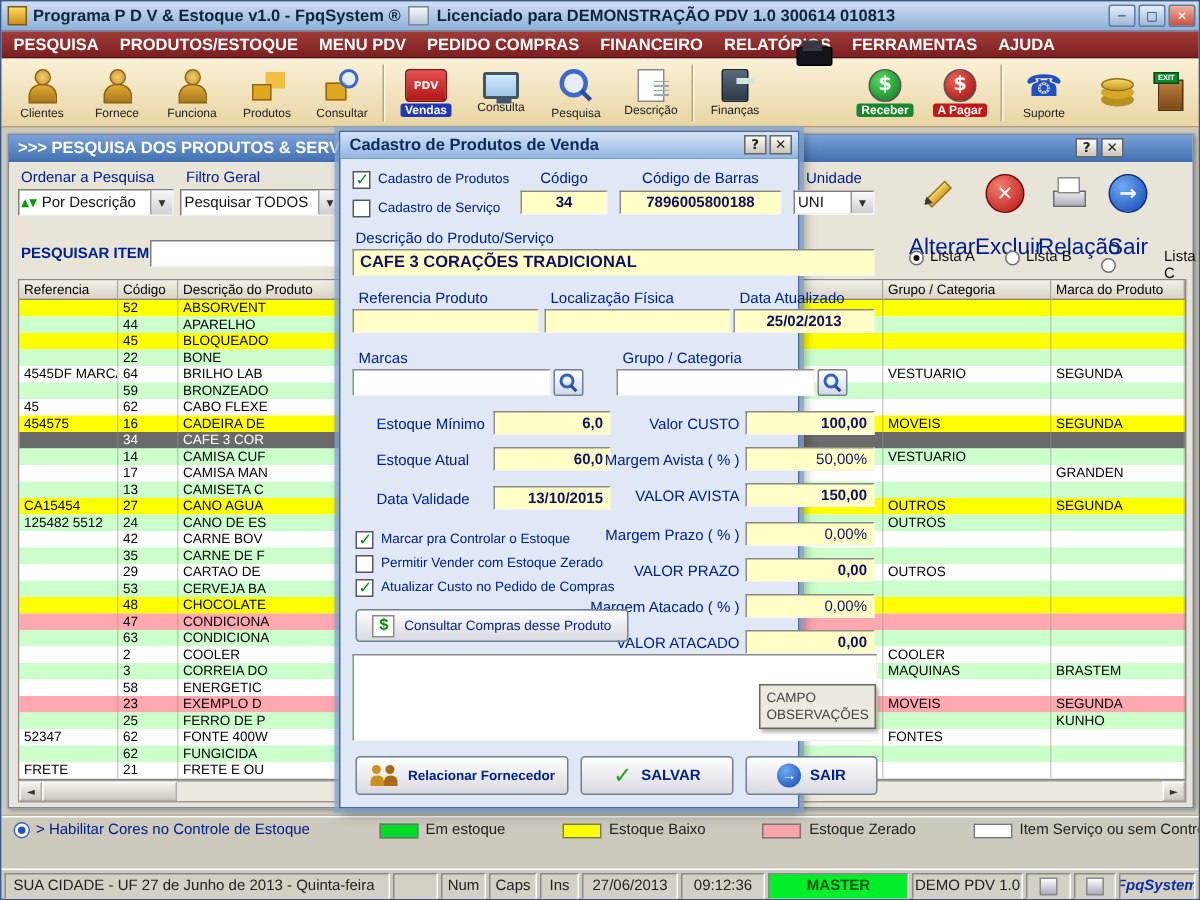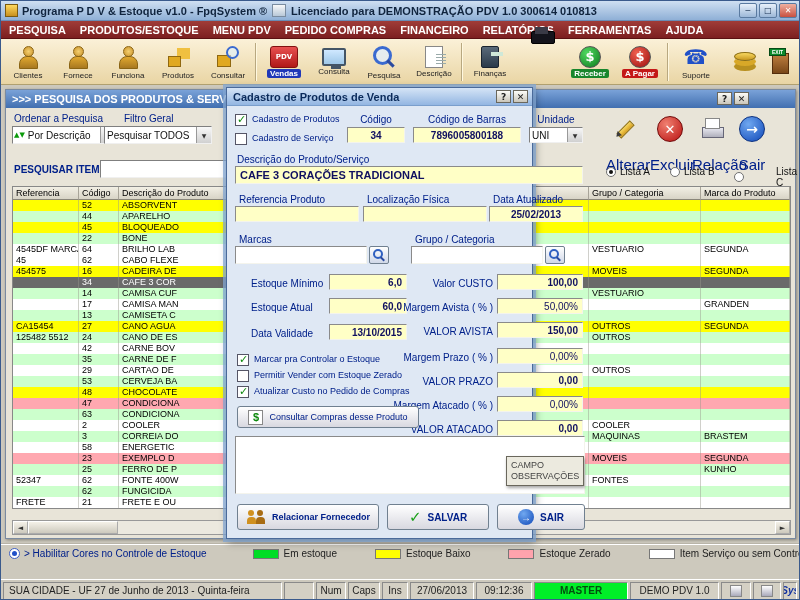--- a/index.html
+++ b/index.html
@@ -292,21 +292,21 @@
       </div>
 
       <span class="nlabel" style="left:8px;top:23px">Ordenar a Pesquisa</span>
       <span class="nlabel" style="left:118px;top:23px">Filtro Geral</span>
 
       <div class="combo" style="left:6px;top:36px;width:104px">
         <span class="sortarrows">▲▼</span>
         <span class="val">Por Descrição</span>
         <span class="dd">▼</span>
       </div>
-      <div class="combo" style="left:98px;top:36px;width:108px">
+      <div class="combo" style="left:114px;top:36px;width:108px">
         <span class="val">Pesquisar TODOS</span>
         <span class="dd">▼</span>
       </div>
 
       <span class="nlabel" style="left:8px;top:74px;font-weight:bold">PESQUISAR ITEM</span>
       <input class="inp" style="left: 94px; top: 70px; width: 130px;" value="">
 
       <div id="actions">
           <div class="action" style="left: 600px; top: 26px;">
             <span class="aicon pencil" style="display: flex;"></span>
@@ -377,20 +377,27 @@
               <div class="tcell c-grupo"></div>
               <div class="tcell c-marca"></div>
             </div>
             <div class="trow ok-b">
               <div class="tcell c-ref">4545DF MARCA</div>
               <div class="tcell c-cod">64</div>
               <div class="tcell c-desc">BRILHO LAB</div>
               <div class="tcell c-grupo">VESTUARIO</div>
               <div class="tcell c-marca">SEGUNDA</div>
             </div>
+            <div class="trow ok-a">
+              <div class="tcell c-ref"></div>
+              <div class="tcell c-cod">59</div>
+              <div class="tcell c-desc">BRONZEADO</div>
+              <div class="tcell c-grupo"></div>
+              <div class="tcell c-marca"></div>
+            </div>
             <div class="trow ok-b">
               <div class="tcell c-ref">45</div>
               <div class="tcell c-cod">62</div>
               <div class="tcell c-desc">CABO FLEXE</div>
               <div class="tcell c-grupo"></div>
               <div class="tcell c-marca"></div>
             </div>
             <div class="trow low">
               <div class="tcell c-ref">454575</div>
               <div class="tcell c-cod">16</div>
@@ -690,29 +697,29 @@
     </div>
 
     <div class="tooltip">
       <div>CAMPO</div>
       <div>OBSERVAÇÕES</div>
     </div>
 
   </div>
 
   <div class="statusbar">
-    <span class="seg" style="width:279px;flex:none">SUA CIDADE - UF 27 de Junho de 2013 - Quinta-feira</span>
+    <span class="seg" style="width:257px;flex:none">SUA CIDADE - UF 27 de Junho de 2013 - Quinta-feira</span>
     <span class="seg" style="width:30px;flex:none"></span>
     <span class="seg ctr" style="width:30px;flex:none">Num</span>
     <span class="seg ctr" style="width:32px;flex:none">Caps</span>
     <span class="seg ctr" style="width:26px;flex:none">Ins</span>
     <span class="seg ctr" style="width:64px;flex:none">27/06/2013</span>
     <span class="seg ctr" style="width:56px;flex:none">09:12:36</span>
     <span class="seg ctr master" style="width:94px;flex:none">MASTER</span>
-    <span class="seg ctr" style="width:89px;flex:none">DEMO PDV 1.0</span>
+    <span class="seg ctr" style="width:74px;flex:none">DEMO PDV 1.0</span>
     <span class="seg ctr" style="width:30px;flex:none">
         <span class="sic"></span>
       </span>
     <span class="seg ctr" style="width:28px;flex:none">
         <span class="sic"></span>
       </span>
     <span class="seg ctr brand" style="flex:1">FpqSystem</span>
   </div>
 
 </div>

